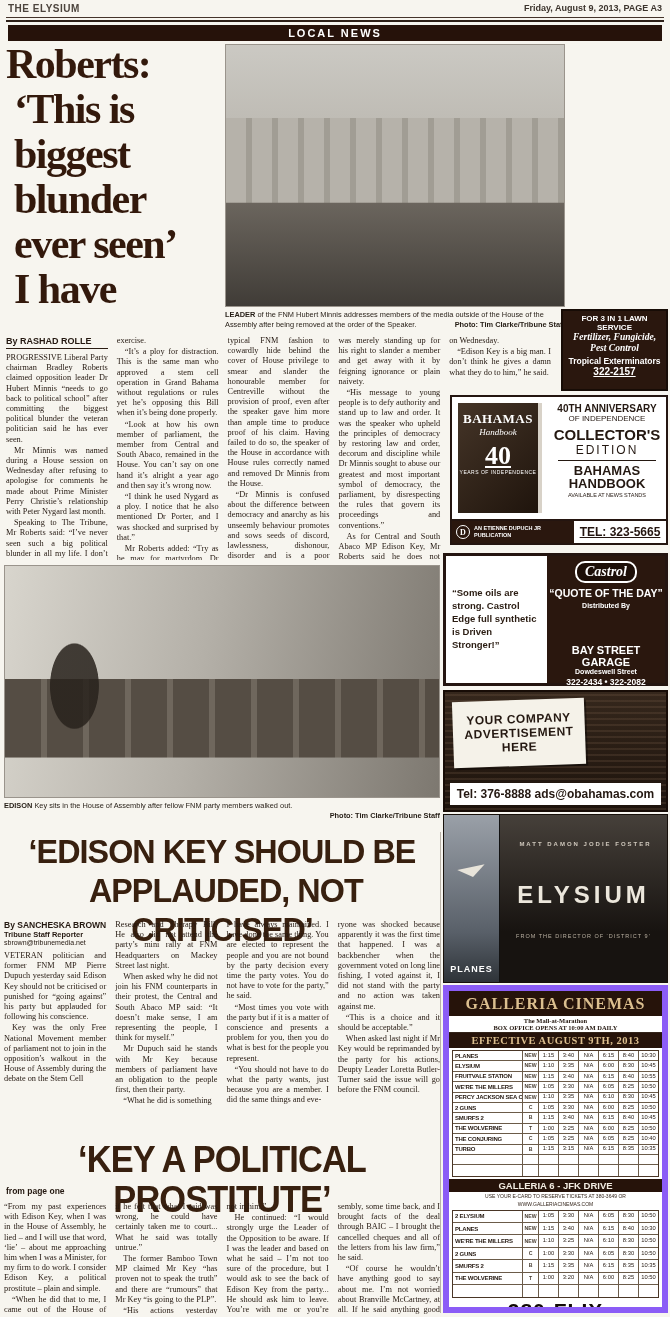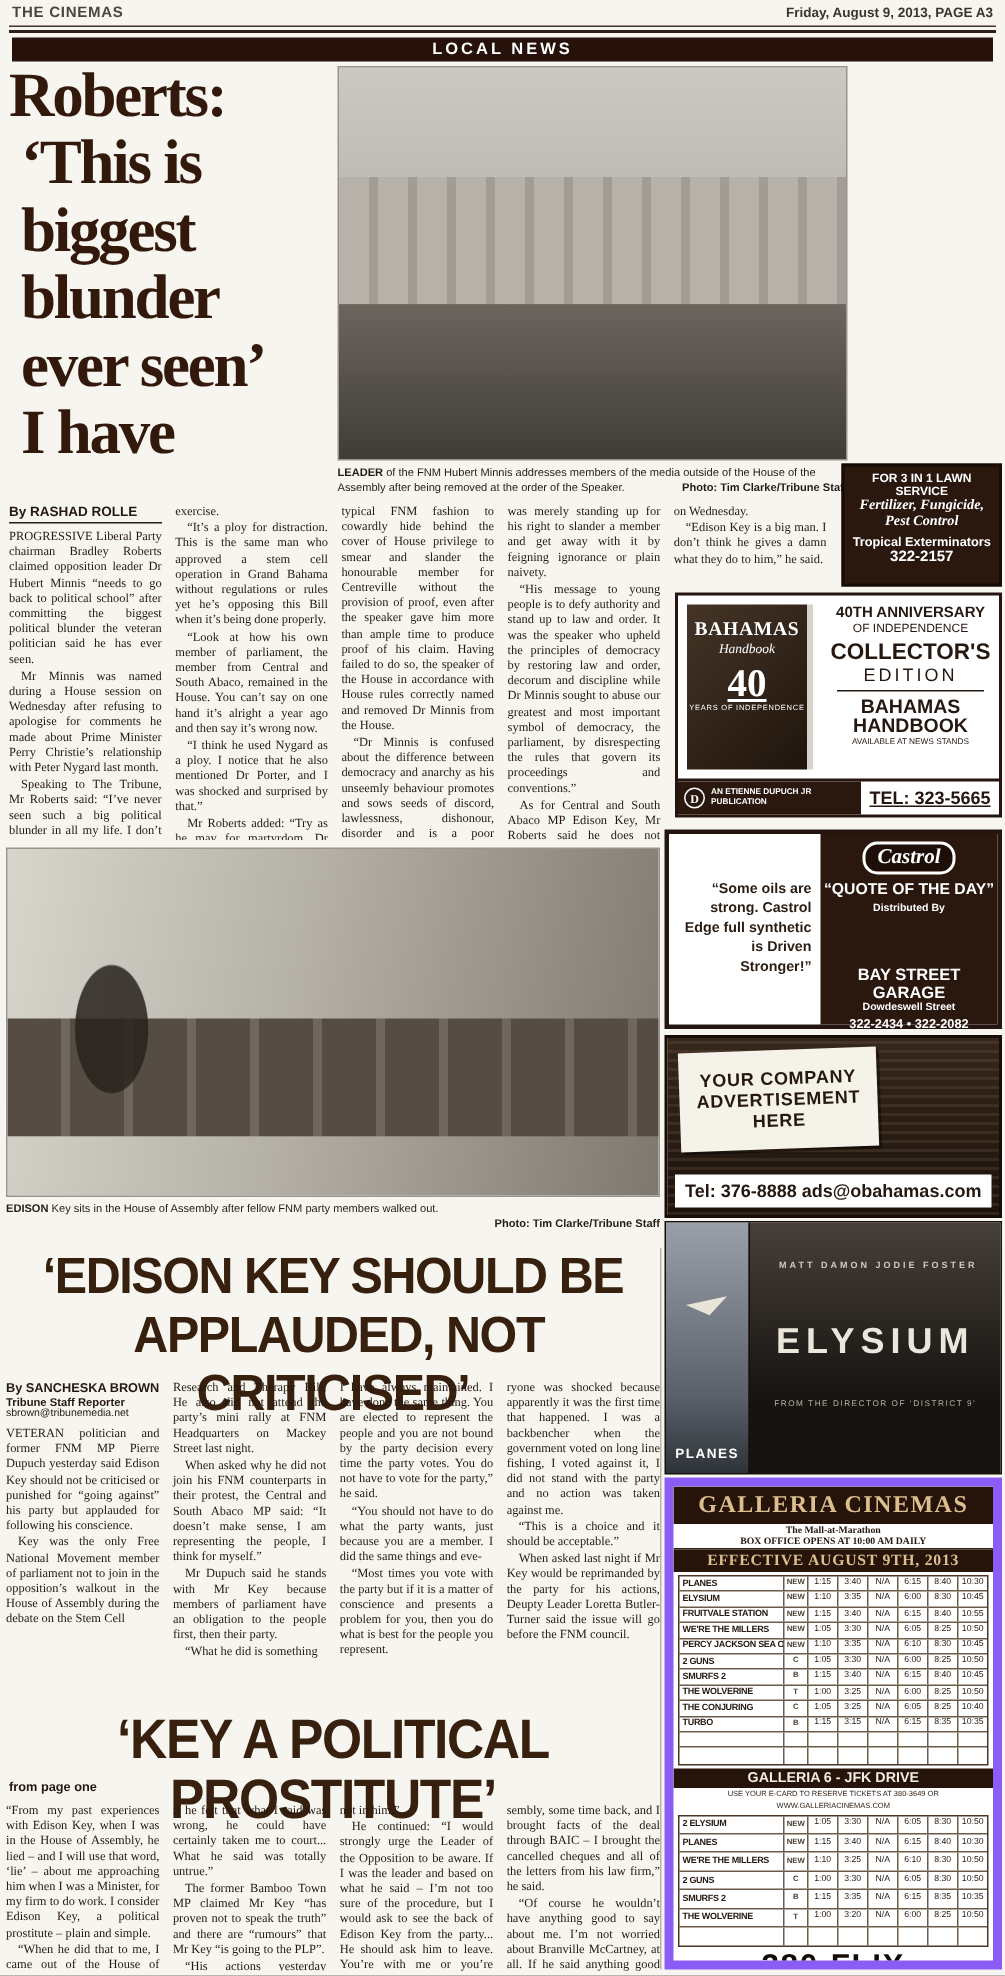--- a/index.html
+++ b/index.html
@@ -61,21 +61,21 @@
   .h3 { position:absolute; left:4px; top:1140px; width:436px; font:bold 37px/40px "Liberation Sans",sans-serif;
     text-align:center; color:#38200f; transform:scaleX(.93); letter-spacing:-1px; }
   .fpo { position:absolute; left:6px; top:1186px; font:bold 8.5px "Liberation Sans",sans-serif; }
   .vline { position:absolute; left:440px; top:832px; height:481px; width:1px; background:#b9b2a7; }
   
   .lawn { position:absolute; left:561px; top:309px; width:107px; height:82px; background:#2a170e;
     border:2px solid #170c06; color:#fff; text-align:center; padding-top:3px; }
   .lawn .t  { font:bold 8px "Liberation Sans",sans-serif; }
   .lawn .i  { font:italic bold 9.5px "Liberation Serif",serif; line-height:1.15; }
   .lawn .c  { font:bold 8.5px "Liberation Sans",sans-serif; margin-top:2px; }
-  .lawn .ph { font:bold 10px "Liberation Sans",sans-serif; }
+  .lawn .ph { font:bold 10px "Liberation Sans",sans-serif;text-decoration:underline; }
   
   .hb { position:absolute; left:450px; top:395px; width:218px; height:150px; background:#fff; border:2px solid #241510; }
   .hb .top { display:flex; height:122px; }
   .hb .book { width:84px; margin:6px; background:linear-gradient(135deg,#453528,#1f140c); color:#fff;
     text-align:center; padding-top:8px; border-right:4px solid #d8d2c8; }
   .hb .book .b1 { font:bold 13px "Liberation Serif",serif; letter-spacing:.5px; }
   .hb .book .b2 { font:italic 9px "Liberation Serif",serif; }
   .hb .book .b3 { font:bold 26px/26px "Liberation Serif",serif; margin-top:6px;text-decoration:underline; }
   .hb .book .b4 { font:5px "Liberation Sans",sans-serif; letter-spacing:.5px; }
   .hb .txt { flex:1; text-align:center; color:#241811; padding-top:6px; }
@@ -88,21 +88,21 @@
   .hb .txt .t6 { font:5.5px "Liberation Sans",sans-serif; margin-top:2px; }
   .hb .bot { display:flex; height:24px; border-top:2px solid #241510; }
   .hb .pub { flex:1; background:#2a170e; color:#fff; font:bold 5.5px/1.2 "Liberation Sans",sans-serif;
     display:flex; align-items:center; gap:4px; padding-left:4px; }
   .hb .logo { width:14px; height:14px; border:1.5px solid #fff; border-radius:50%; display:flex;
     align-items:center; justify-content:center; font:bold 8px "Liberation Serif",serif; flex:none; }
   .hb .tel { width:92px; display:flex; align-items:center; justify-content:center;
     font:bold 12px "Liberation Sans",sans-serif; color:#241510;text-decoration:underline; }
   
   .cas { position:absolute; left:443px; top:553px; width:225px; height:133px; border:3px solid #241510; display:flex; background:#fff; }
-  .cas .q { flex:1; display:flex; align-items:center; justify-content:center; text-align:right;
+  .cas .q { flex:1; display:flex; align-items:center; justify-content:center; text-align:left;
     font:bold 9.5px/1.35 "Liberation Sans",sans-serif; color:#2a1c12; padding:6px; }
   .cas .r { width:118px; background:#2a170e; color:#fff; text-align:center; padding-top:5px; }
   .cas .brand { display:inline-block; border:2px solid #fff; border-radius:10px; padding:1px 8px;
     font:italic bold 14px "Liberation Serif",serif; background:#1d0f08; }
   .cas .qd { font:bold 10.5px "Liberation Sans",sans-serif; margin-top:4px; }
   .cas .db { font:bold 7px "Liberation Sans",sans-serif; margin-top:3px; }
   .cas .bg { font:bold 11px "Liberation Sans",sans-serif;margin-top:35px; }
   .cas .st { font:bold 7px "Liberation Sans",sans-serif; }
   .cas .pn { font:bold 8.5px "Liberation Sans",sans-serif; margin-top:2px; }
   
@@ -155,21 +155,21 @@
   .g6s { font:5px/8px "Liberation Sans",sans-serif; text-align:center; color:#33241a; }
   .flix { text-align:center; }
   .flix .f1 { font:bold 21px/21px "Liberation Sans",sans-serif; color:#120b06; letter-spacing:1px; }
   .flix .f2 { font:bold 6.3px/1.25 "Liberation Sans",sans-serif; color:#4a4138; }
 </style>
 </head>
 <body>
 
 <div class="page">
 
-  <div class="masthead">THE CINEMAS</div>
+  <div class="masthead">THE ELYSIUM</div>
   <div class="dateline">Friday, August 9, 2013, PAGE A3</div>
   <div class="rule1"></div>
   <div class="rule2"></div>
   <div class="banner">LOCAL NEWS</div>
 
   <div class="h1 paras">
       <p>Roberts:</p>
       <p>‘This is</p>
       <p>biggest</p>
       <p>blunder</p>
@@ -316,22 +316,22 @@
         <div class="paras">
           <p>Research and Therapy Bill. He also did not attend the party’s mini rally at FNM Headquarters on Mackey Street last night.</p>
           <p>When asked why he did not join his FNM counterparts in their protest, the Central and South Abaco MP said: “It doesn’t make sense, I am representing the people, I think for myself.”</p>
           <p>Mr Dupuch said he stands with Mr Key because members of parliament have an obligation to the people first, then their party.</p>
           <p>“What he did is something</p>
         </div>
       </div>
     <div class="col">
         <div class="paras">
           <p>I have always maintained. I have done the same thing. You are elected to represent the people and you are not bound by the party decision every time the party votes. You do not have to vote for the party,” he said.</p>
+          <p>“Most times you vote with the party but if it is a matter of conscience and presents a problem for you, then you do what is best for the people you represent.</p>
           <p>“You should not have to do what the party wants, just because you are a member. I did the same things and eve-</p>
-          <p>“Most times you vote with the party but if it is a matter of conscience and presents a problem for you, then you do what is best for the people you represent.</p>
         </div>
       </div>
     <div class="col">
         <div class="paras">
           <p>ryone was shocked because apparently it was the first time that happened. I was a backbencher when the government voted on long line fishing, I voted against it, I did not stand with the party and no action was taken against me.</p>
           <p>“This is a choice and it should be acceptable.”</p>
           <p>When asked last night if Mr Key would be reprimanded by the party for his actions, Deupty Leader Loretta Butler-Turner said the issue will go before the FNM council.</p>
         </div>
       </div>
   </div>

